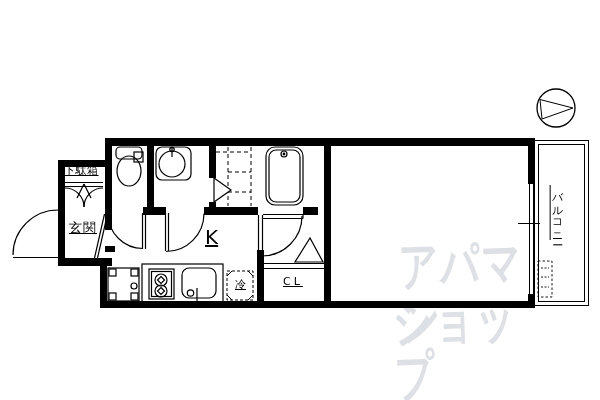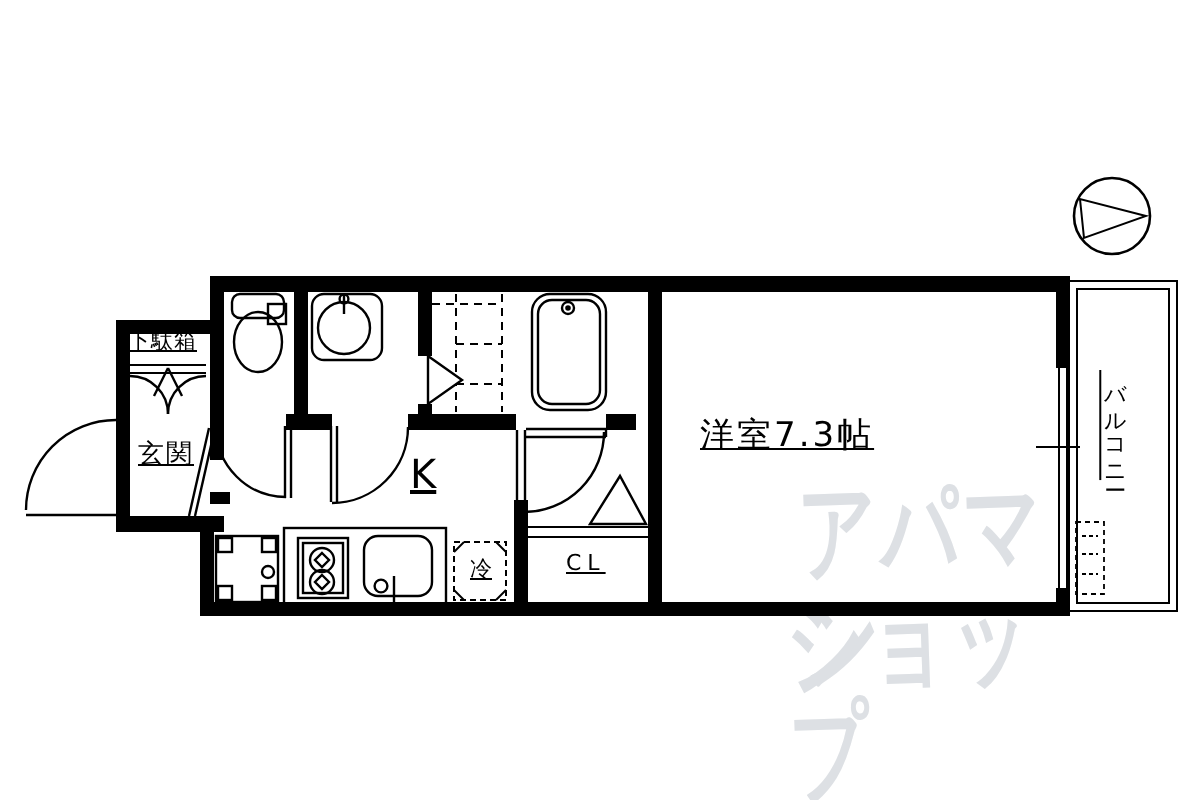--- a/index.html
+++ b/index.html
@@ -157,18 +157,17 @@
   <div class="wall" style="left:528px;top:294px;width:7px;height:14px;"></div>
 
   <div class="thin" style="left:65px;top:182px;width:38px;height:5px;border-top:1px solid #000;border-bottom:1px solid #000;"></div>
   <div class="thin" style="left:264px;top:263px;width:60px;height:6px;border-top:1px solid #000;border-bottom:1px solid #000;"></div>
   <div class="thin" style="left:529px;top:184px;width:5px;height:110px;border-left:1px solid #000;border-right:1px solid #000;background:#fff;"></div>
   <div class="thin" style="left:518px;top:223px;width:22px;height:1px;background:#000;"></div>
 
   <div class="lbl" style="left:64px;top:165px;font-size:11px;letter-spacing:0.5px;">下駄箱</div>
   <div class="lbl" style="left:69px;top:221px;font-size:13px;letter-spacing:1px;">玄関</div>
   <div class="lbl" style="left:205px;top:226px;font-size:20px;">K</div>
-  <div class="lbl" style="left:350px;top:209px;font-size:17px;letter-spacing:1.5px;">洋室7.3帖</div>
   <div class="lbl" style="left:283px;top:276px;font-size:11px;letter-spacing:3px;">CL</div>
   <div class="lbl" style="left:235px;top:279px;font-size:11px;">冷</div>
   <div class="lbl" style="left:550px;top:185px;font-size:11px;letter-spacing:1px;writing-mode:vertical-rl;height:72px;">バルコニー</div>
 
 </div>
 
 </body></html>

